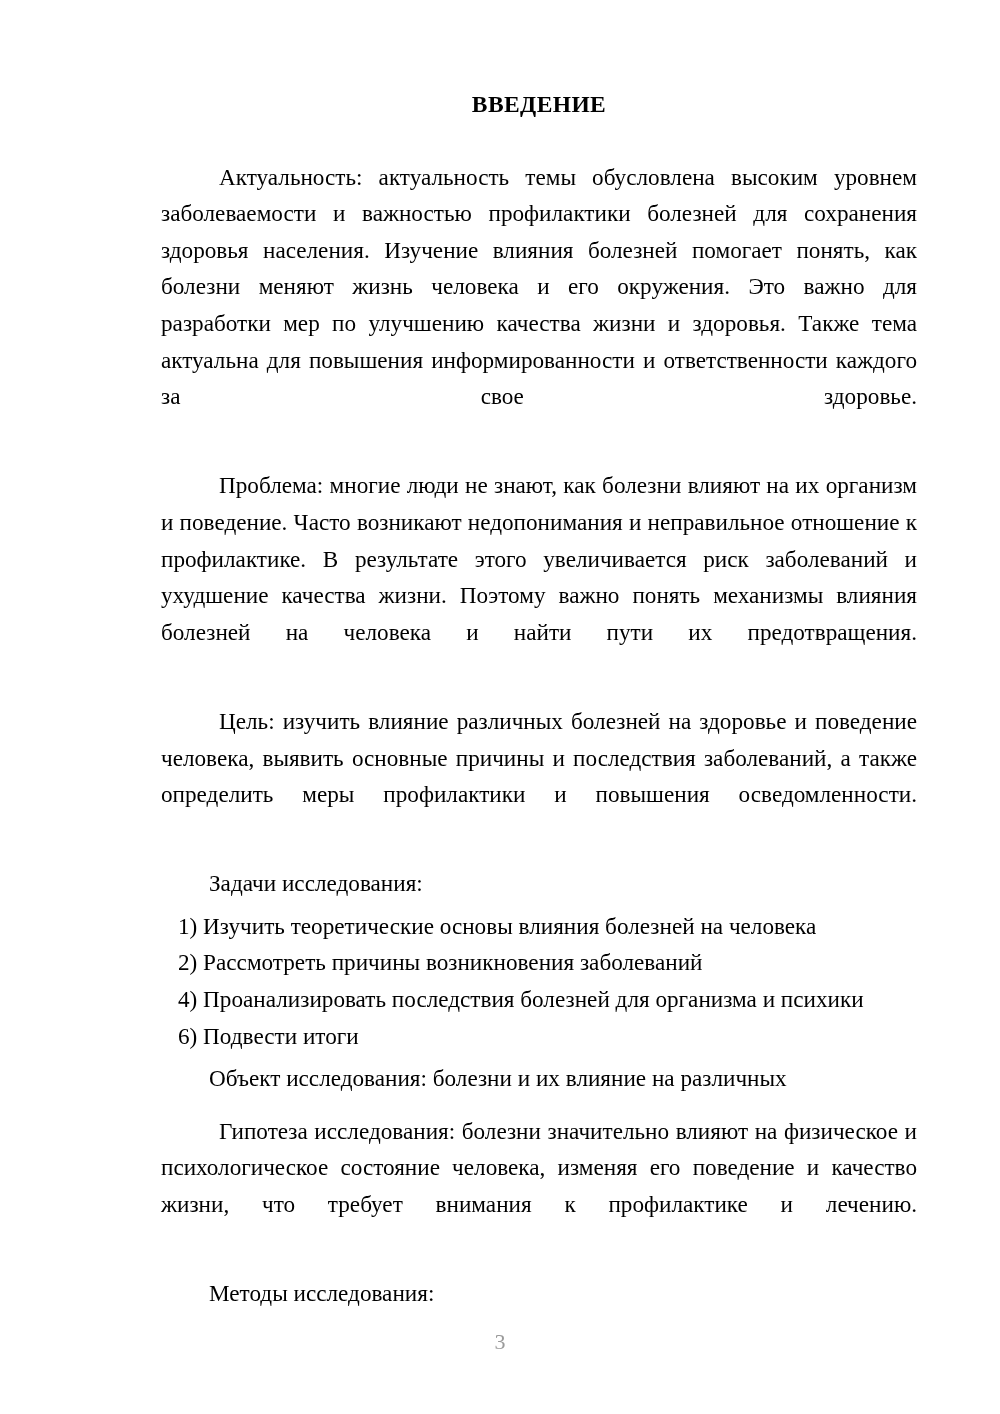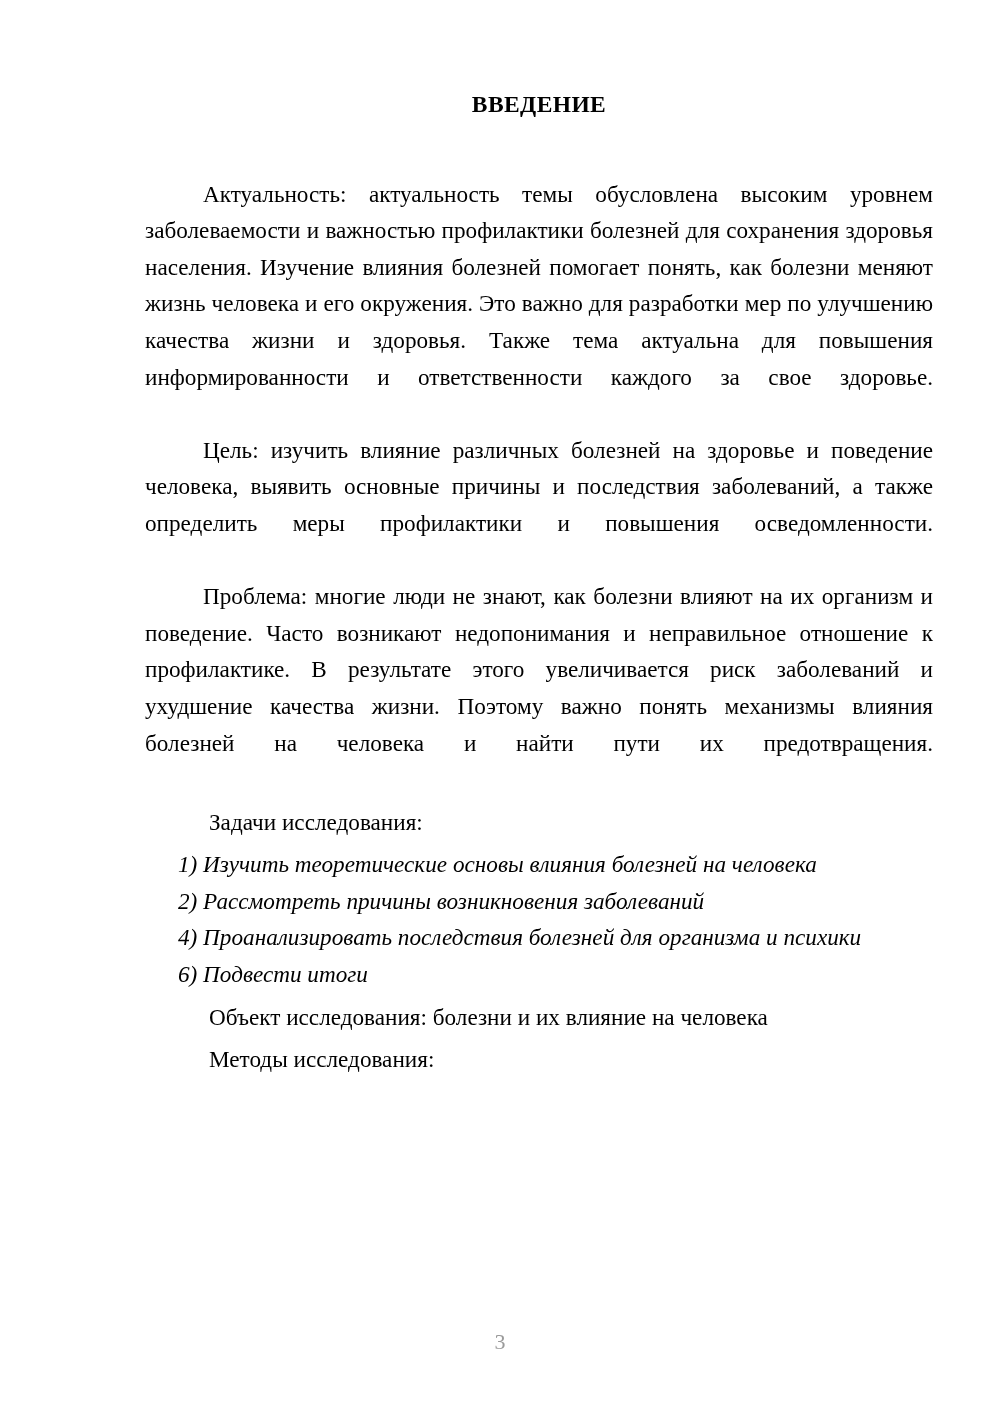--- a/index.html
+++ b/index.html
@@ -31,30 +31,30 @@
     top: 86px;
     width: 788px;
   }
 
   .doc-title {
     font-size: 23.5px;
     font-weight: bold;
     text-align: center;
     letter-spacing: 0.4px;
     line-height: 36.6px;
-    margin: 0 0 53px 0;
+    margin: 0 0 36px 0;
   }
 
   .para {
     font-size: 23.2px;
     line-height: 36.6px;
     text-align: justify;
     text-justify: inter-word;
     text-indent: 58px;
-    margin: 0;
+    margin: 16px;
     hyphens: none;
     -webkit-hyphens: none;
   }
 
   
   .para::after {
     content: "";
     display: inline-block;
     width: 100%;
   }
@@ -73,21 +73,20 @@
     padding: 0;
   }
 
   .list-item {
     font-size: 23.2px;
     line-height: 36.6px;
     text-align: left;
     text-indent: 33px;
     margin: 0;
     white-space: nowrap;
-    font-style: italic;
   }
 
   .page-number {
     position: absolute;
     left: 0;
     top: 1327px;
     width: 1000px;
     text-align: center;
     font-size: 22px;
     line-height: 30px;
@@ -98,36 +97,37 @@
 <body>
 
 <div class="page">
 
   <div class="content">
 
     <h1 class="doc-title">ВВЕДЕНИЕ</h1>
 
     <p class="para">Актуальность: актуальность темы обусловлена высоким уровнем заболеваемости и важностью профилактики болезней для сохранения здоровья населения. Изучение влияния болезней помогает понять, как болезни меняют жизнь человека и его окружения. Это важно для разработки мер по улучшению качества жизни и здоровья. Также тема актуальна для повышения информированности и ответственности каждого за свое здоровье.</p>
 
+    <p class="para">Проблема: многие люди не знают, как болезни влияют на их организм и поведение. Часто возникают недопонимания и неправильное отношение к профилактике. В результате этого увеличивается риск заболеваний и ухудшение качества жизни. Поэтому важно понять механизмы влияния болезней на человека и найти пути их предотвращения.</p>
+
     <p class="para">Цель: изучить влияние различных болезней на здоровье и поведение человека, выявить основные причины и последствия заболеваний, а также определить меры профилактики и повышения осведомленности.</p>
-
-    <p class="para">Проблема: многие люди не знают, как болезни влияют на их организм и поведение. Часто возникают недопонимания и неправильное отношение к профилактике. В результате этого увеличивается риск заболеваний и ухудшение качества жизни. Поэтому важно понять механизмы влияния болезней на человека и найти пути их предотвращения.</p>
 
     <p class="para-left">Задачи исследования:</p>
 
     <ol class="list">
       <li class="list-item">1) Изучить теоретические основы влияния болезней на человека</li>
       <li class="list-item">2) Рассмотреть причины возникновения заболеваний</li>
       <li class="list-item">4) Проанализировать последствия болезней для организма и психики</li>
       <li class="list-item">6) Подвести итоги</li>
     </ol>
 
-    <p class="para-left">Объект исследования: болезни и их влияние на человека</p>
+    <p class="para-left">Объект исследования: болезни и их влияние на различных</p>
 
 
+    <p class="para">Гипотеза исследования: болезни значительно влияют на физическое и психологическое состояние человека, изменяя его поведение и качество жизни, что требует внимания к профилактике и лечению.</p>
 
     <p class="para-left">Методы исследования:</p>
 
   </div>
 
   <div class="page-number">3</div>
 
 </div>
 
 </body></html>

